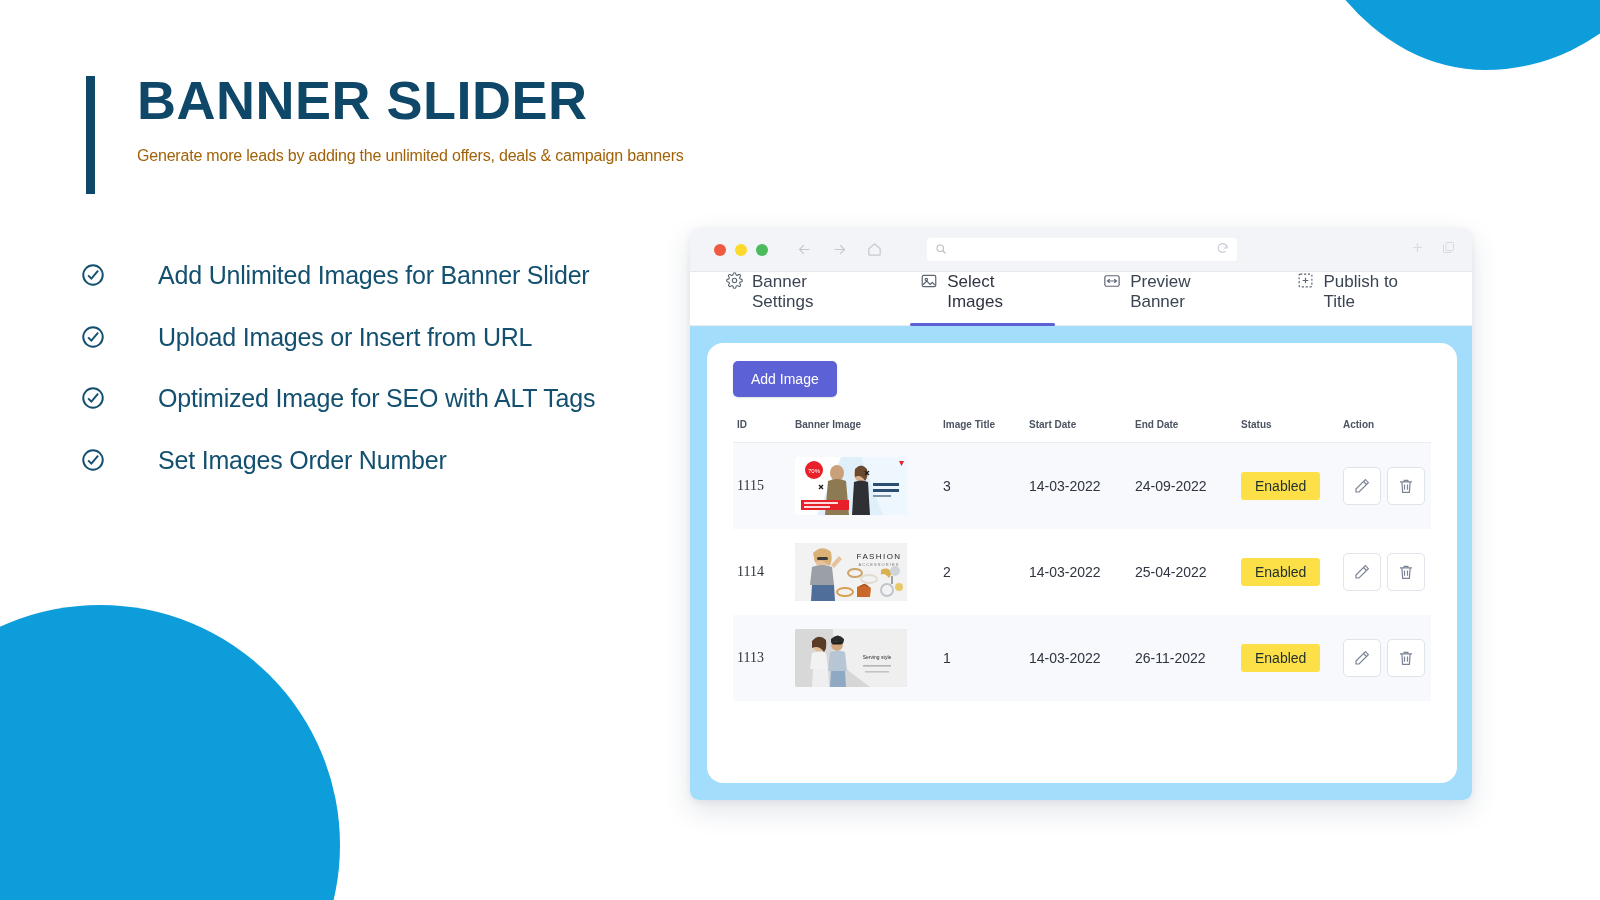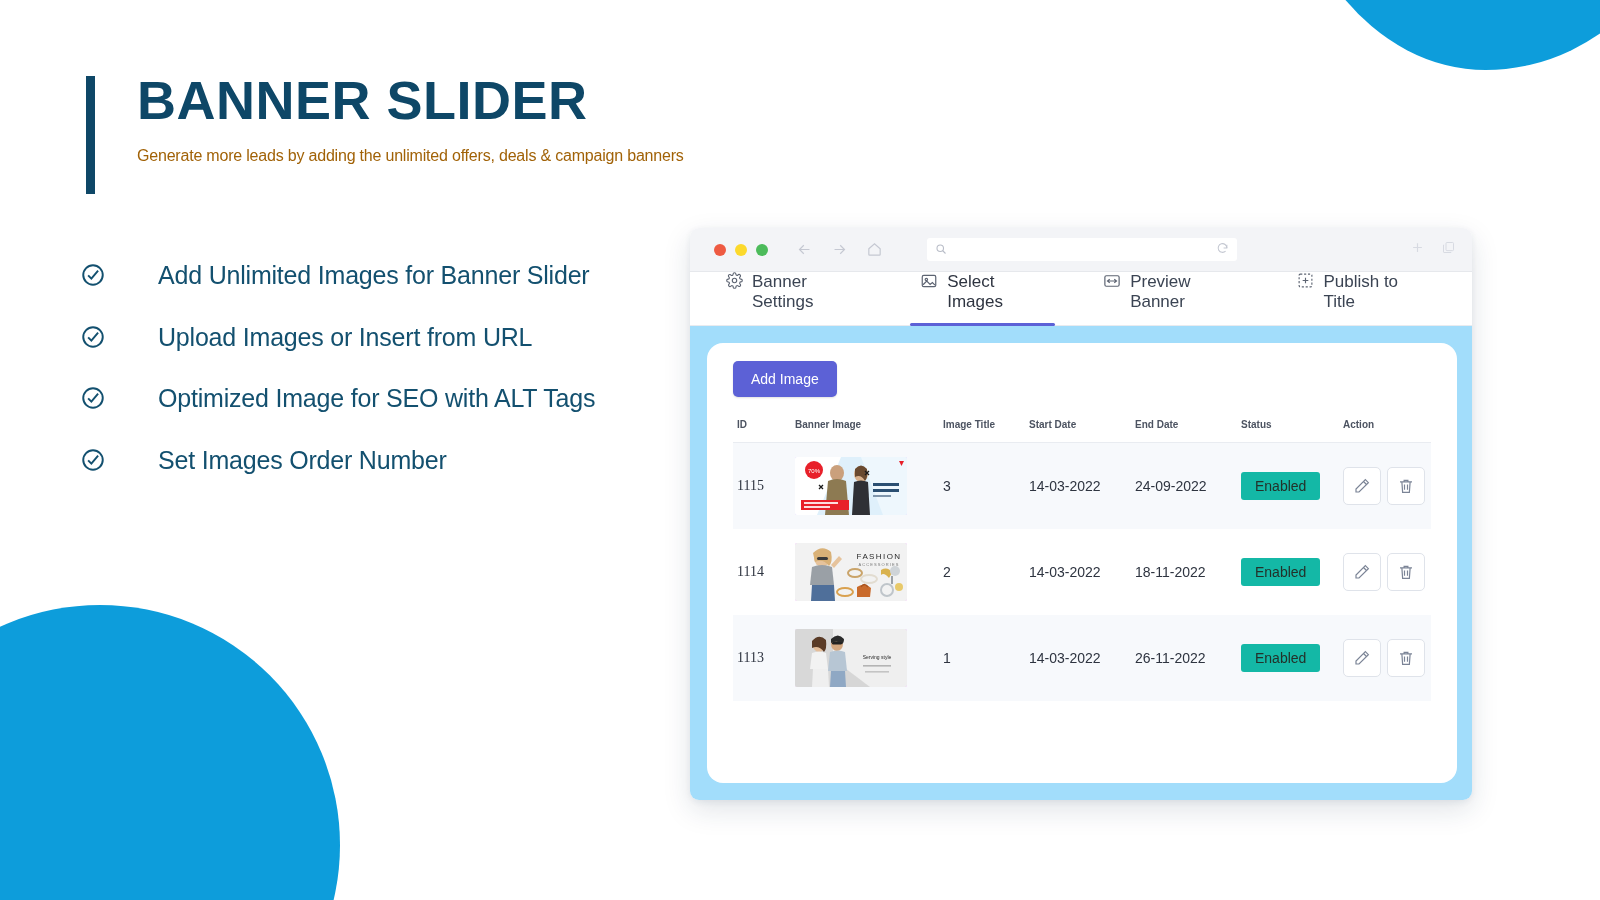--- a/index.html
+++ b/index.html
@@ -139,21 +139,21 @@
     vertical-align: middle;
   }
   tr.alt td { background: #f7f9fc; }
   td.id { color: #f0563c; font-size: 15px; font-family: Liberation Serif, serif; }
   .thumb {
     width: 112px; height: 58px; border-radius: 2px; overflow: hidden;
     display: block; position: relative; background: #f0abfc;
   }
   .thumb svg { display: block; width: 100%; height: 100%; }
   .badge {
-    display: inline-block; background: #14b8a6; color: #23312a;
+    display: inline-block; background: #fde047; color: #23312a;
     font-size: 14px; padding: 6px 14px; border-radius: 3px;
   }
   .actions { display: flex; gap: 6px; }
   .act {
     width: 38px; height: 38px; border: 1px solid #dfe3ea; border-radius: 5px;
     background: #fff; display: flex; align-items: center; justify-content: center;
     color: #7b8496; cursor: pointer;
   }
   col.c-id { width: 58px; }
   col.c-img { width: 148px; }
@@ -416,21 +416,21 @@
                     <path d="M62 44 q8 -5 14 1 l-1 9 h-13 z" fill="#c96a2b"></path>
                     <path d="M66 44 q3 -5 7 0" fill="none" stroke="#a8521d" stroke-width="1.4"></path>
                     <ellipse cx="50" cy="49" rx="8" ry="4" fill="none" stroke="#d9a14f" stroke-width="2"></ellipse>
                     <circle cx="92" cy="47" r="6" fill="none" stroke="#bfc5ca" stroke-width="2"></circle>
                     <circle cx="104" cy="44" r="4" fill="#e8c96a"></circle>
                   </svg>
                 </span>
               </td>
               <td>2</td>
               <td>14-03-2022</td>
-              <td>18-11-2022</td>
+              <td>25-04-2022</td>
               <td>
                 <span class="badge">Enabled</span>
               </td>
               <td>
                 <span class="actions">
                   <span class="act">
                     <svg width="18" height="18" viewBox="0 0 24 24" fill="none" stroke="currentColor" stroke-width="1.6">
                         <path d="M16.5 3.5l4 4L8 20H4v-4z"></path>
                         <path d="M14 6l4 4"></path>
                       </svg>

